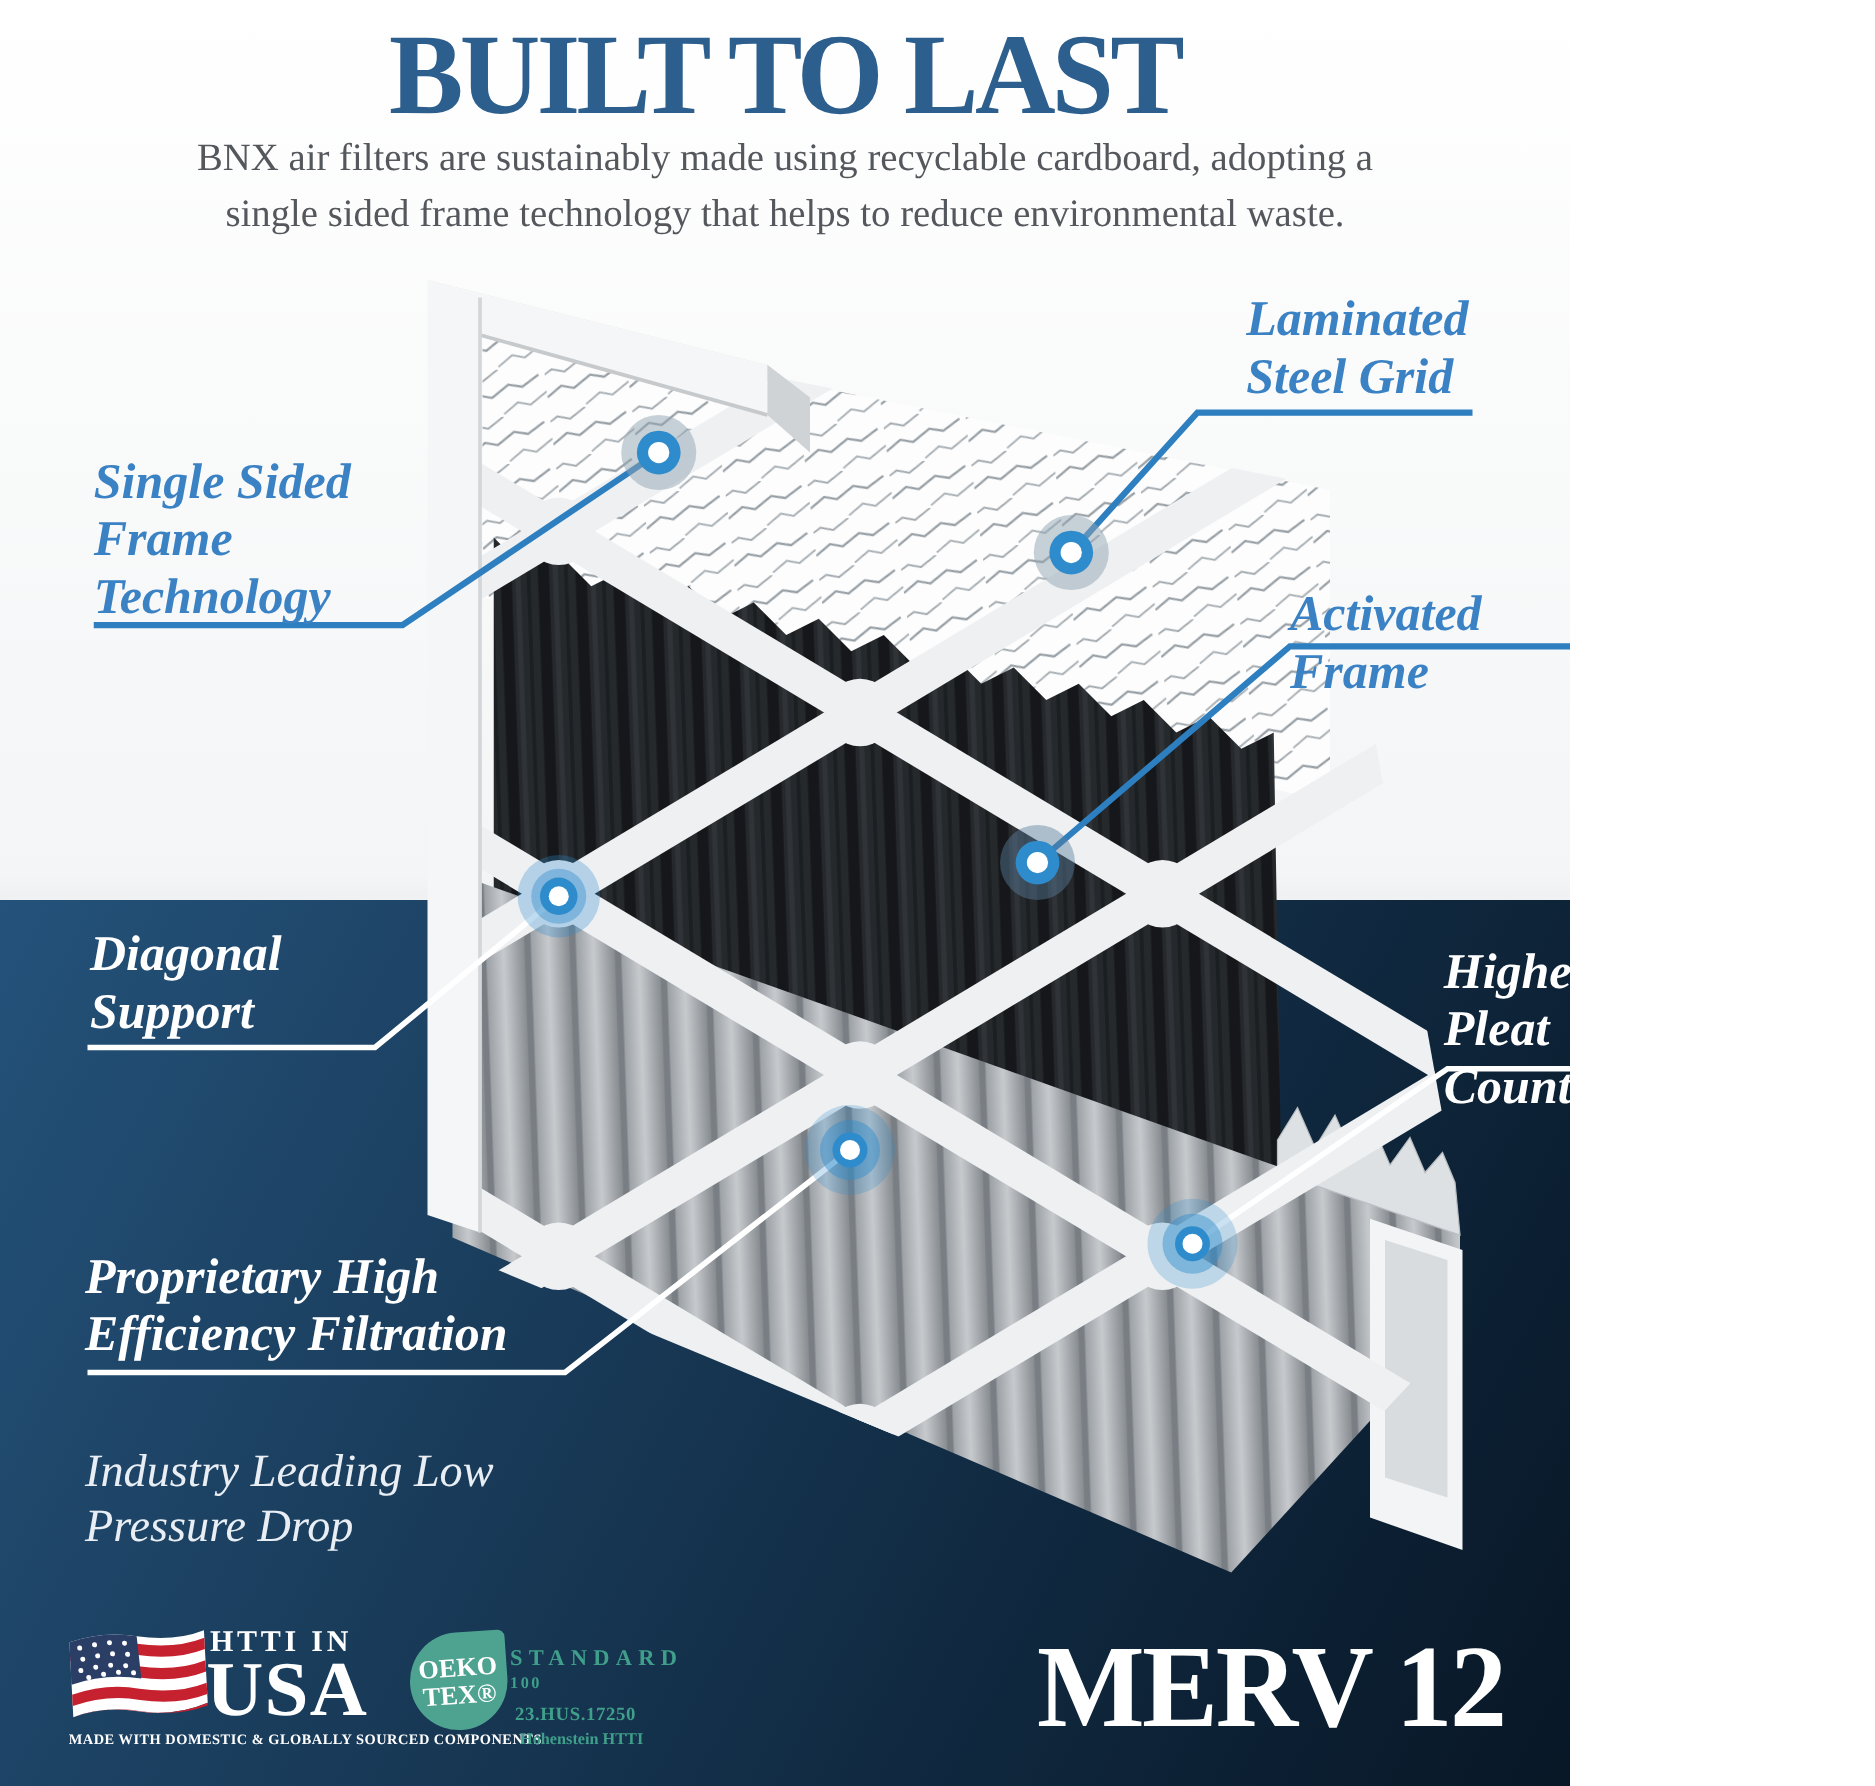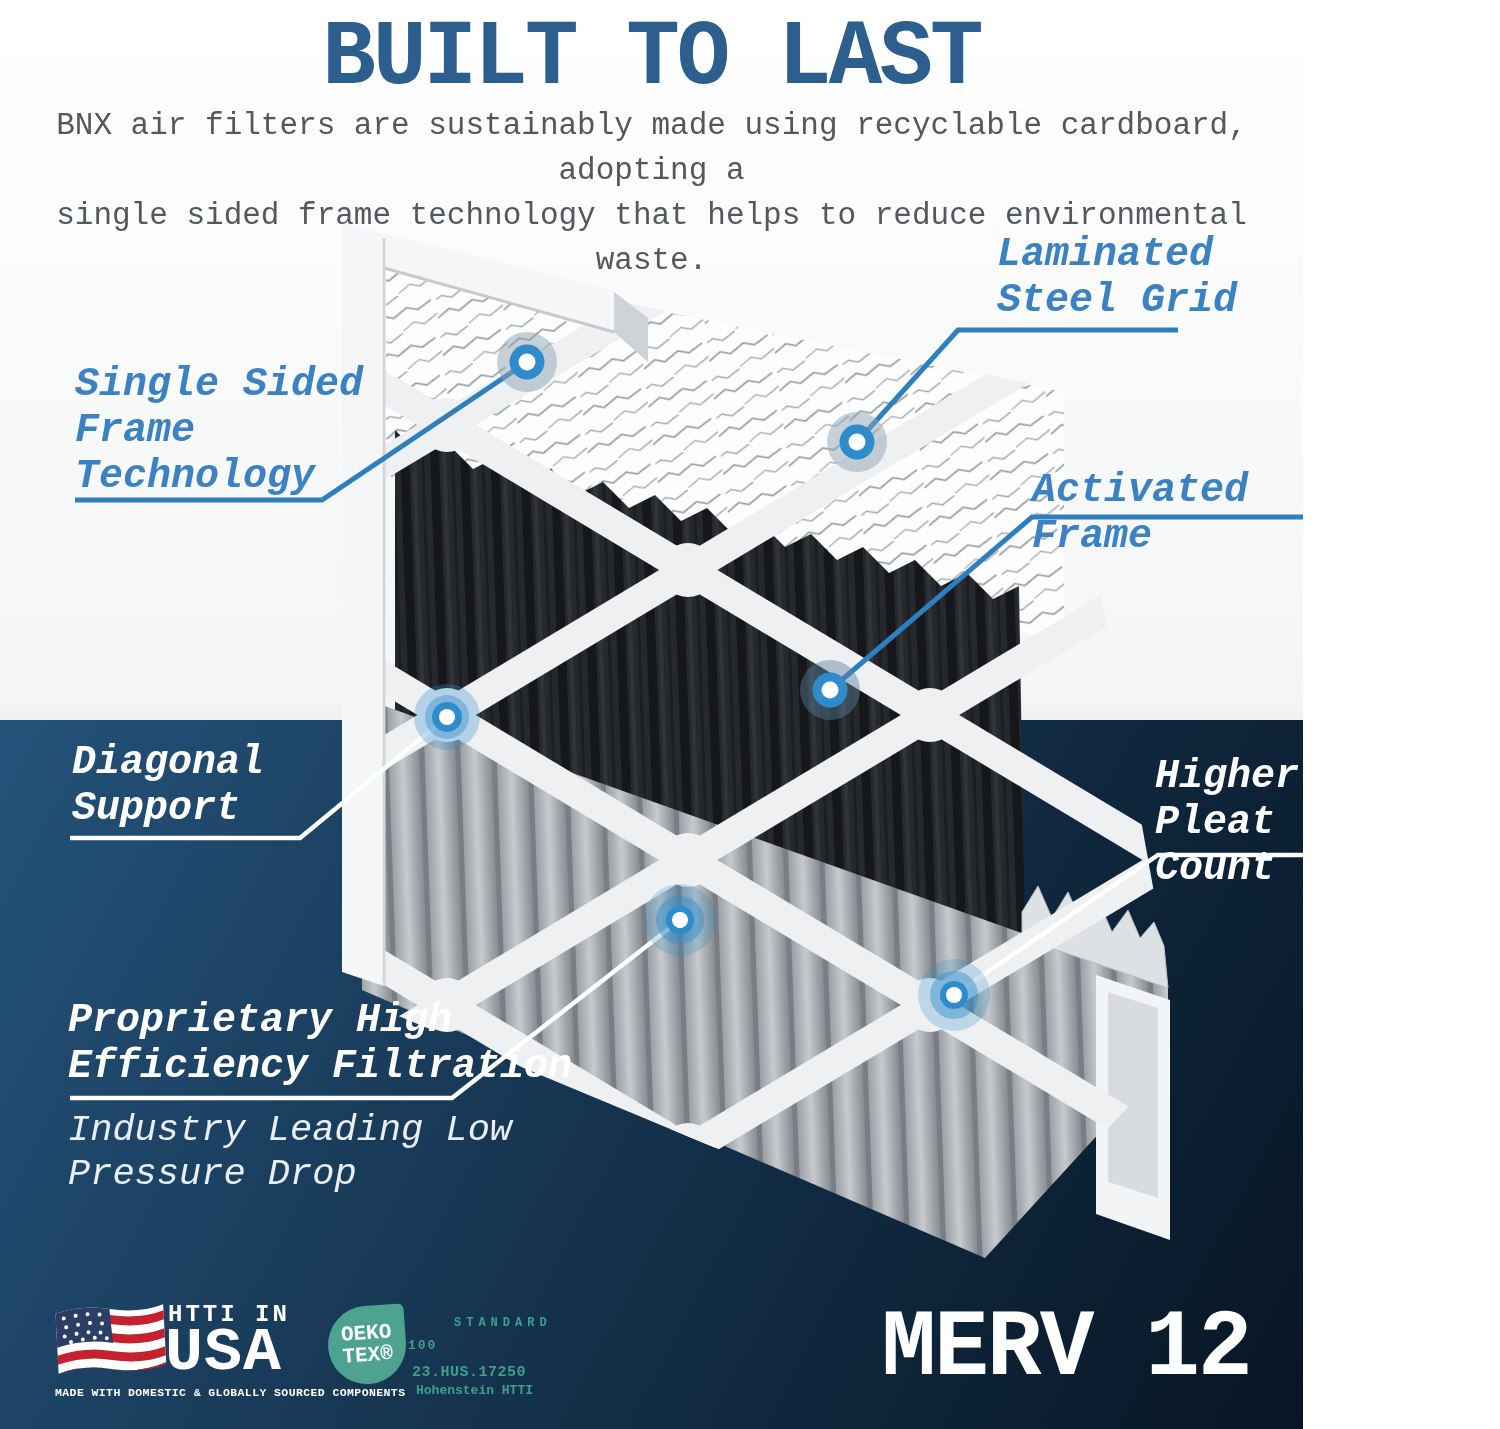--- a/index.html
+++ b/index.html
@@ -1,39 +1,39 @@
 <!DOCTYPE html>
 <html><head>
 <meta charset="utf-8">
 <style>
   html,body{margin:0;padding:0;background:#fff;}
   #canvas{position:relative;width:1256px;height:1429px;overflow:hidden;
-          font-family:Liberation Mono, monospace;
-          background:linear-gradient(180deg,#ffffff 0%,#f4f5f6 49%,#f0f1f2 50%);padding-left:47px;}
+          font-family:Liberation Serif, serif;
+          background:linear-gradient(180deg,#ffffff 0%,#f4f5f6 49%,#f0f1f2 50%);}
   .navy{position:absolute;left:0;top:720px;width:1500px;height:709px;
         background:linear-gradient(118deg,#24527a 0%,#1a3d5c 30%,#102940 58%,#0a1b2c 80%,#060f1b 100%);}
   .abs{position:absolute;}
   .pre{white-space:pre-line;}
   .title{left:0;right:0;top:6px;text-align:center;font-weight:bold;font-size:92px;
          letter-spacing:-3px;color:#2d5f8e;transform:scaleX(.97);}
   .subtitle{left:0;right:0;top:104px;text-align:center;font-size:31px;color:#54585d;line-height:1.45;}
   .lbl{font-weight:bold;font-style:italic;font-size:40px;line-height:1.15;color:#3b82c4;}
   .lbl.white{color:#ffffff;}
   .sublbl{font-style:italic;font-size:37px;line-height:1.2;color:#4e87ba;}
-  .sublbl.white{color:#e8eef4;}
+  .sublbl.white{color:#e8eef4;margin-top:48px;}
   svg{display:block;}
   
   .madein{left:168px;top:1301px;color:#fff;font-weight:bold;font-size:24px;letter-spacing:3px;}
   .usa{left:165px;top:1317px;color:#fff;font-weight:bold;font-size:62px;letter-spacing:1px;transform:scaleX(1.02);transform-origin:left;}
   .tagline{left:55px;top:1386px;color:#fff;font-weight:bold;font-size:11.5px;letter-spacing:.4px;}
   .oeko-badge{left:328px;top:1306px;width:78px;height:78px;background:#4da390;
               border-radius:55% 8% 55% 55%;transform:rotate(-4deg);
               display:flex;flex-direction:column;align-items:center;justify-content:center;
               color:#fff;font-weight:bold;font-size:21px;line-height:1.05;}
-  .std{left:408px;top:1316px;width:160px;color:#3f9f8a;font-weight:bold;font-size:12px;letter-spacing:5px;margin-left:46px;}
+  .std{left:408px;top:1316px;width:160px;color:#3f9f8a;font-weight:bold;font-size:18px;letter-spacing:5px;}
   .std100{left:408px;top:1338px;width:110px;text-align:left;color:#3f9f8a;font-weight:bold;font-size:13px;letter-spacing:2px;}
   .cert{left:412px;top:1364px;color:#3f9f8a;font-weight:bold;font-size:15px;letter-spacing:.5px;}
   .inst{left:416px;top:1383px;color:#3f9f8a;font-weight:bold;font-size:13px;}
   .merv{right:52px;top:1296px;color:#ffffff;font-weight:bold;font-size:94px;letter-spacing:-2px;transform:scaleX(.97);transform-origin:right;}
 </style>
 </head>
 <body>
 
 <div id="canvas">
 

